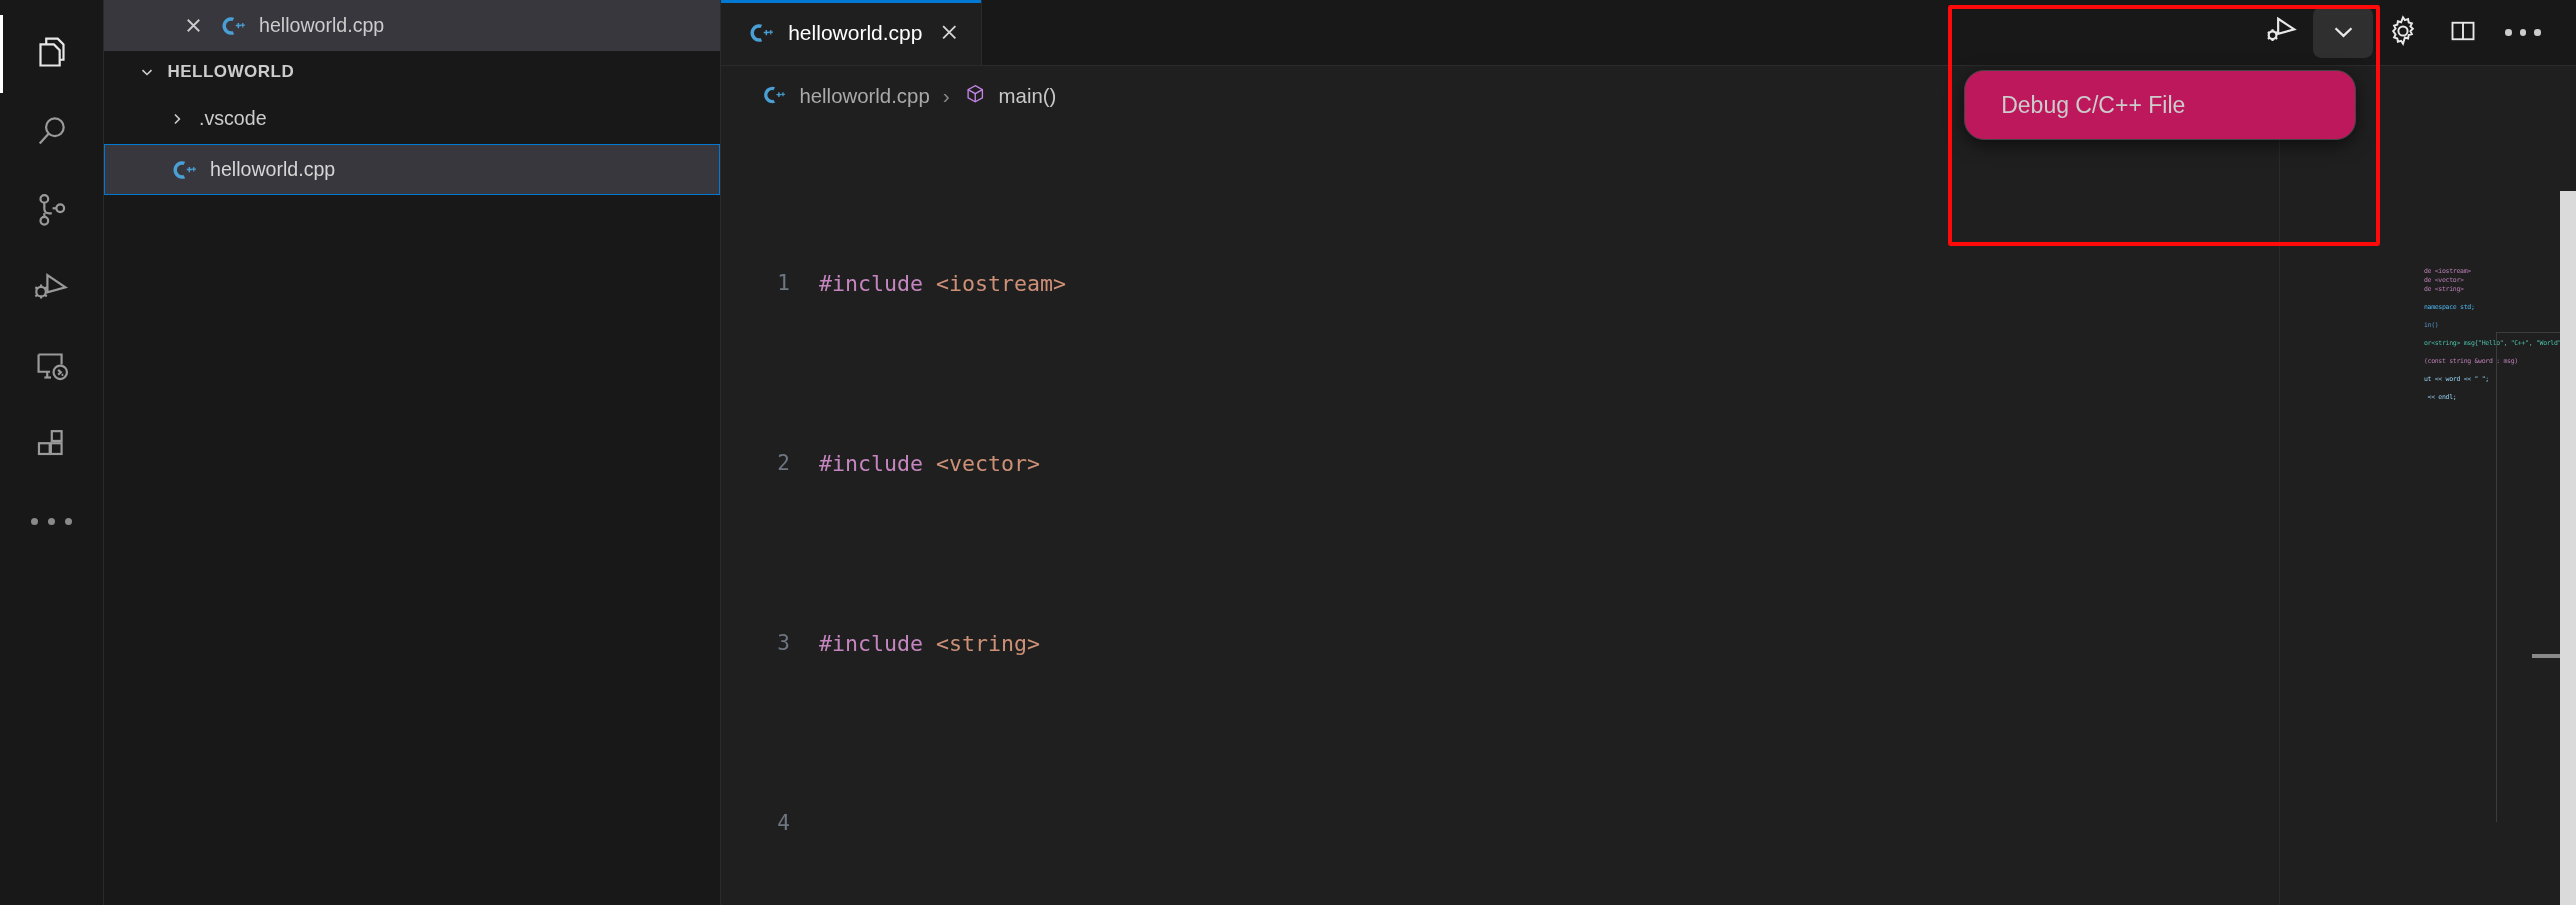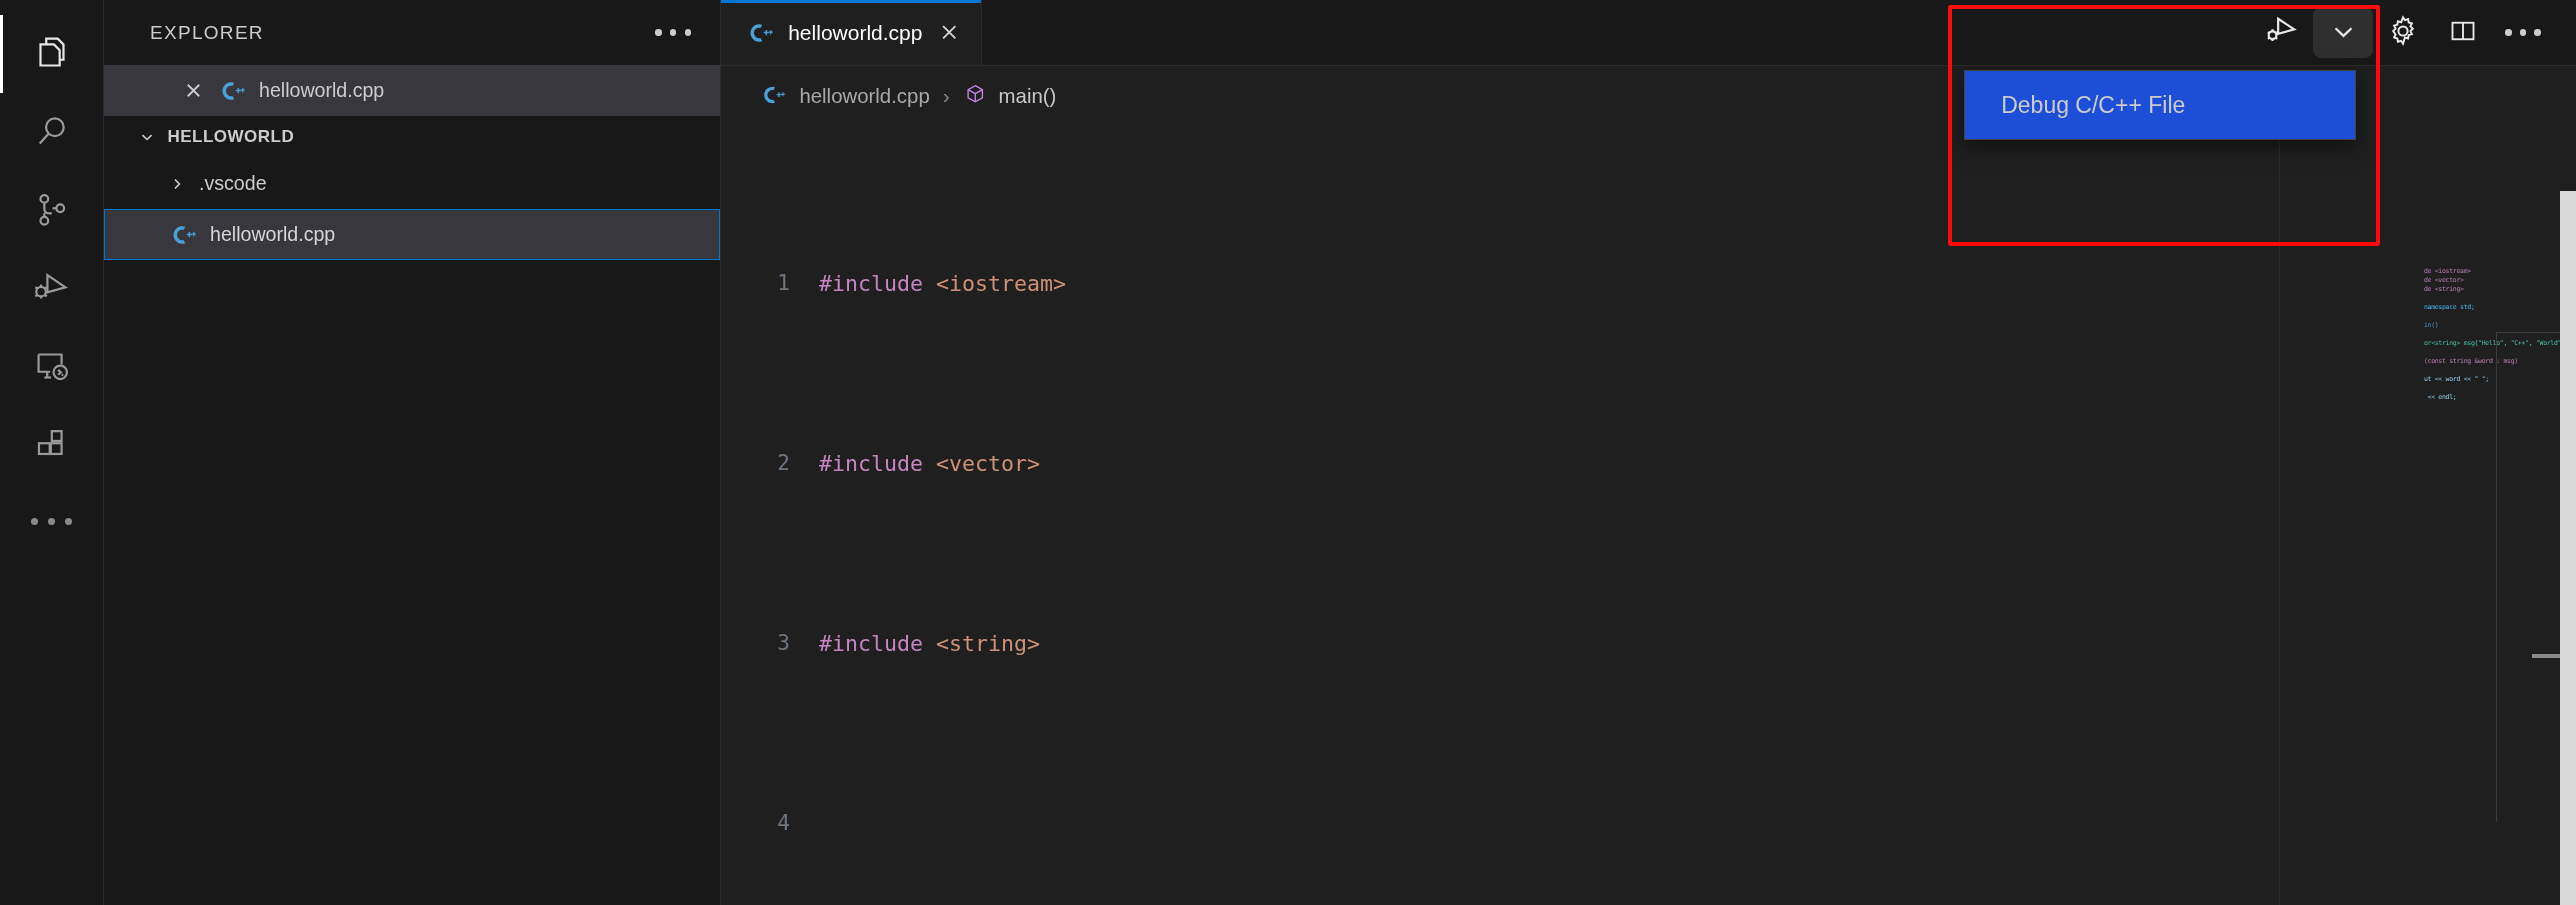--- a/index.html
+++ b/index.html
@@ -142,22 +142,22 @@
   }
   .sb-thumb{position:absolute;left:-28px;width:28px;height:4.1px;background:#8a8a8a;top:463px;}
   .vline{position:absolute;top:0;bottom:0;width:0.8px;background:#2a2a2a;}
 
   
   .hl-box{
     position:absolute;border:4.9px solid #ff0a0a;border-radius:2.4px;
     pointer-events:none;z-index:60;
   }
   .menu{
-    position:absolute;z-index:50;background:#1d4ed8;
-    border:0.8px solid #454545;border-radius:0;
+    position:absolute;z-index:50;background:#be185d;
+    border:0.8px solid #454545;border-radius:20px;
     box-shadow:0 4.9px 18px rgba(0,0,0,.55);
     padding:8.2px 8.2px;box-sizing:border-box;
   }
   .menu-item{
     height:52px;display:flex;align-items:center;
     padding:0 28px;box-sizing:border-box;border-radius:7.3px;
     font-size:23px;color:#cccccc;white-space:nowrap;cursor:pointer;
   }
   .menu-item.sel{background:#3a3a3a;color:#ffffff;}
 </style>
@@ -235,28 +235,20 @@
 
     <div class="ab-dots">
       <i></i>
       <i></i>
       <i></i>
     </div>
   </div>
 
   <div class="sidebar">
 
-    <div class="sb-header">
-      <div class="sb-title">EXPLORER</div>
-      <div class="sb-dots">
-        <i></i>
-        <i></i>
-        <i></i>
-      </div>
-    </div>
 
 
     <div class="tree-row open-editor">
       <span class="x-close">
         <svg width="23" height="23" viewBox="0 0 16 16" fill="none" stroke="#cccccc" stroke-width="1.25">
           <path d="M4 4 12 12M12 4 4 12"></path>
         </svg>
       </span>
       <span class="cpp-icon">
         <svg width="28" height="28" viewBox="0 0 32 32">

